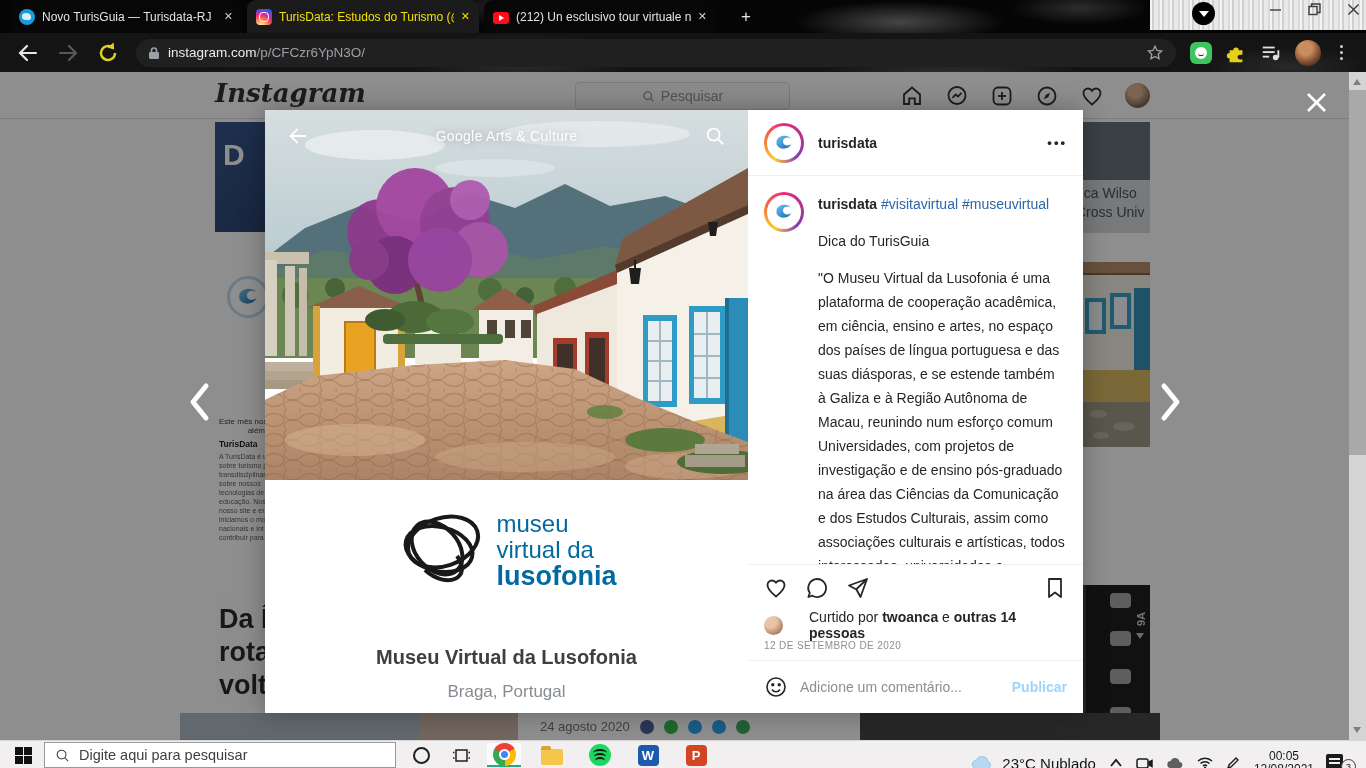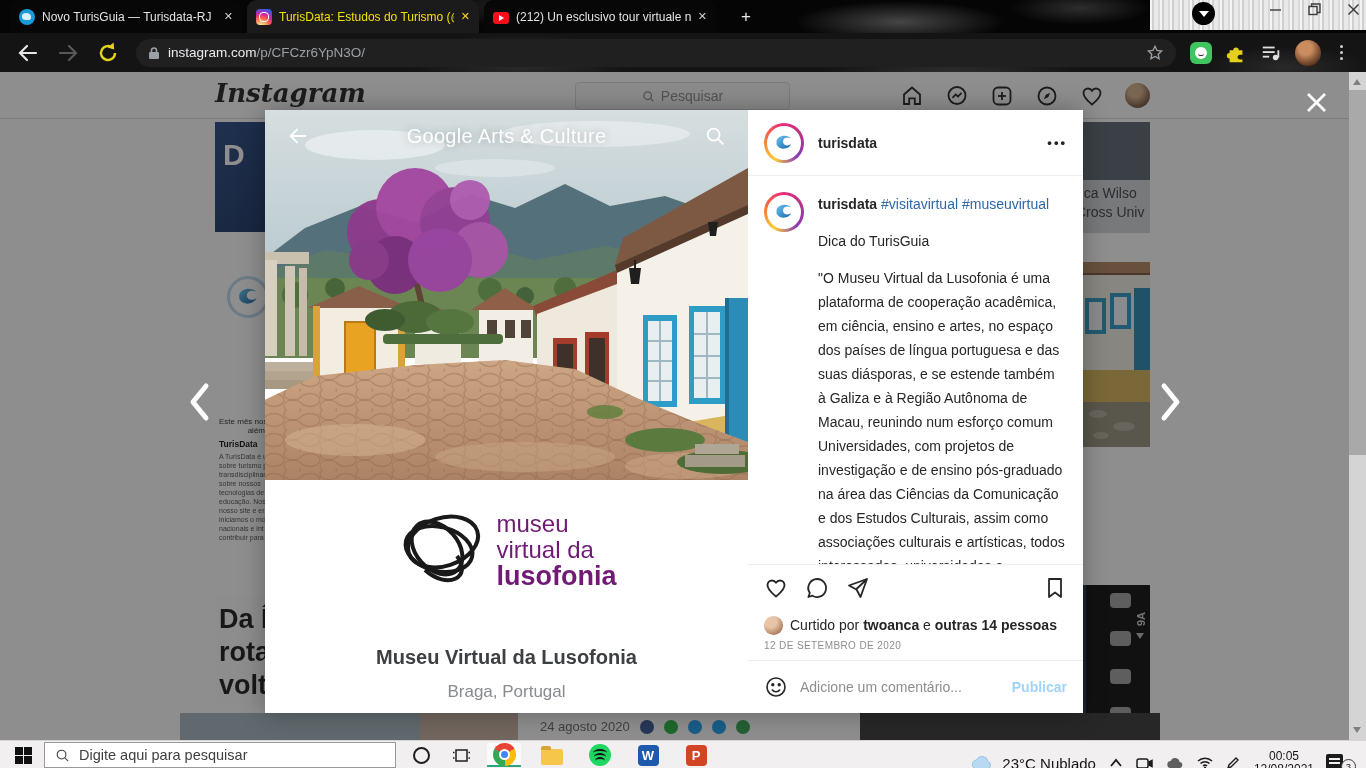--- a/index.html
+++ b/index.html
@@ -116,45 +116,45 @@
 .car{position:absolute;top:308px;z-index:6;width:30px;height:44px}
 .car svg{width:30px;height:44px;fill:none;stroke:#fff;stroke-width:5;stroke-linecap:round;stroke-linejoin:round}
 .car.left{left:184px}.car.right{left:1156px}
 .modal{position:absolute;left:265px;top:38px;width:818px;height:603px;background:#fff;z-index:6;display:flex;box-shadow:0 0 24px rgba(0,0,0,.3)}
 
 
 .post-media{position:relative;width:483px;height:603px;background:#fff;flex:0 0 auto}
 .photo{position:absolute;left:0;top:0;width:483px;height:370px}
 .gac-bar{position:absolute;left:0;top:0;width:483px;height:52px;display:flex;align-items:center;justify-content:space-between;padding:0 22px;color:#fff}
 .gac-bar svg{width:22px;height:22px;stroke:#fff;stroke-width:2;fill:none}
-.gac-title{position:absolute;left:0;right:0;text-align:center;font-size:20px;letter-spacing:.3px;color:rgba(255,255,255,.97);text-shadow:0 0 8px rgba(0,0,0,.25)}
+.gac-title{position:absolute;left:0;right:0;text-align:center;font-size:14px;letter-spacing:.3px;color:rgba(255,255,255,.97);text-shadow:0 0 8px rgba(0,0,0,.25)}
 .media-info{position:absolute;left:0;top:370px;width:483px;height:233px;background:#fff;text-align:center}
 .logo-row{display:flex;align-items:center;justify-content:center;gap:8px;margin-top:22px;height:96px}
 .logo-knot svg{width:92px;height:88px;fill:none;stroke:#191919;stroke-width:4}
-.logo-words{text-align:left;color:#701a75;font-size:24px;line-height:26px}
+.logo-words{text-align:left;color:#0369a1;font-size:24px;line-height:26px}
 .logo-words .b{font-weight:700;font-size:27px}
 .mi-title{margin-top:48px;font-size:20px;font-weight:600;color:#3c4043}
 .mi-sub{margin-top:13px;font-size:17px;color:#868b90}
 
 
 .post-panel{width:335px;height:603px;display:flex;flex-direction:column;background:#fff}
 .pp-head{height:66px;border-bottom:1px solid #efefef;display:flex;align-items:center;padding:0 16px;gap:14px;flex:0 0 auto}
 .uname{font-size:14px;font-weight:700;color:#262626}
 .dots{margin-left:auto;letter-spacing:2px;font-weight:700;color:#262626;font-size:13px}
 .ring{width:40px;height:40px;border-radius:50%;background:conic-gradient(from 210deg,#f9ce34,#f77737,#ee2a7b,#b13589,#8a3ab9,#f9ce34);display:flex;align-items:center;justify-content:center;flex:0 0 auto}
 .ring .inner{width:34px;height:34px;border-radius:50%;background:#fff;border:2px solid #fff;display:flex;align-items:center;justify-content:center}
 .ring svg{width:24px;height:24px}
 .pp-comments{flex:1;overflow:hidden;padding:16px;display:flex;gap:14px;align-items:flex-start}
 .cap{font-size:14px;line-height:24px;color:#262626;width:247px}
 .cap .tag{color:#2d68a8}
 .cap .gap{height:13px}
 .pp-actions{height:46px;border-top:1px solid #efefef;display:flex;align-items:center;gap:17px;padding:0 16px;flex:0 0 auto}
 .pp-actions svg{width:24px;height:24px;stroke:#262626;stroke-width:1.8;fill:none;stroke-linejoin:round;stroke-linecap:round}
 .bookmark{margin-left:auto}
-.pp-likes{height:30px;display:flex;align-items:center;gap:7px;padding:0 16px;font-size:14px;color:#262626;flex:0 0 auto}
+.pp-likes{height:30px;display:flex;align-items:center;gap:26px;padding:0 16px;font-size:14px;color:#262626;flex:0 0 auto}
 .mini-av{width:19px;height:19px;border-radius:50%;background:radial-gradient(circle at 35% 30%,#e8c4a8 32%,#b58a6a 68%,#6e4a33);flex:0 0 auto}
 .pp-date{height:20px;padding:0 16px;font-size:10px;color:#8e8e8e;letter-spacing:.4px;flex:0 0 auto}
 .pp-add{height:53px;border-top:1px solid #efefef;display:flex;align-items:center;gap:12px;padding:0 16px;flex:0 0 auto}
 .pp-add svg{width:24px;height:24px;stroke:#262626;stroke-width:1.6;fill:none}
 .pp-add input{flex:1;border:none;outline:none;font-size:14px;font-family:"Liberation Sans",sans-serif;color:#262626}
 .pp-add input::placeholder{color:#8e8e8e}
 .publish{font-size:14px;font-weight:600;color:#9fd5fb}
 
 
 .tb{position:absolute;left:0;top:740px;width:1366px;height:32px;background:#f2eff1;border-top:1px solid #d8d5d7}

